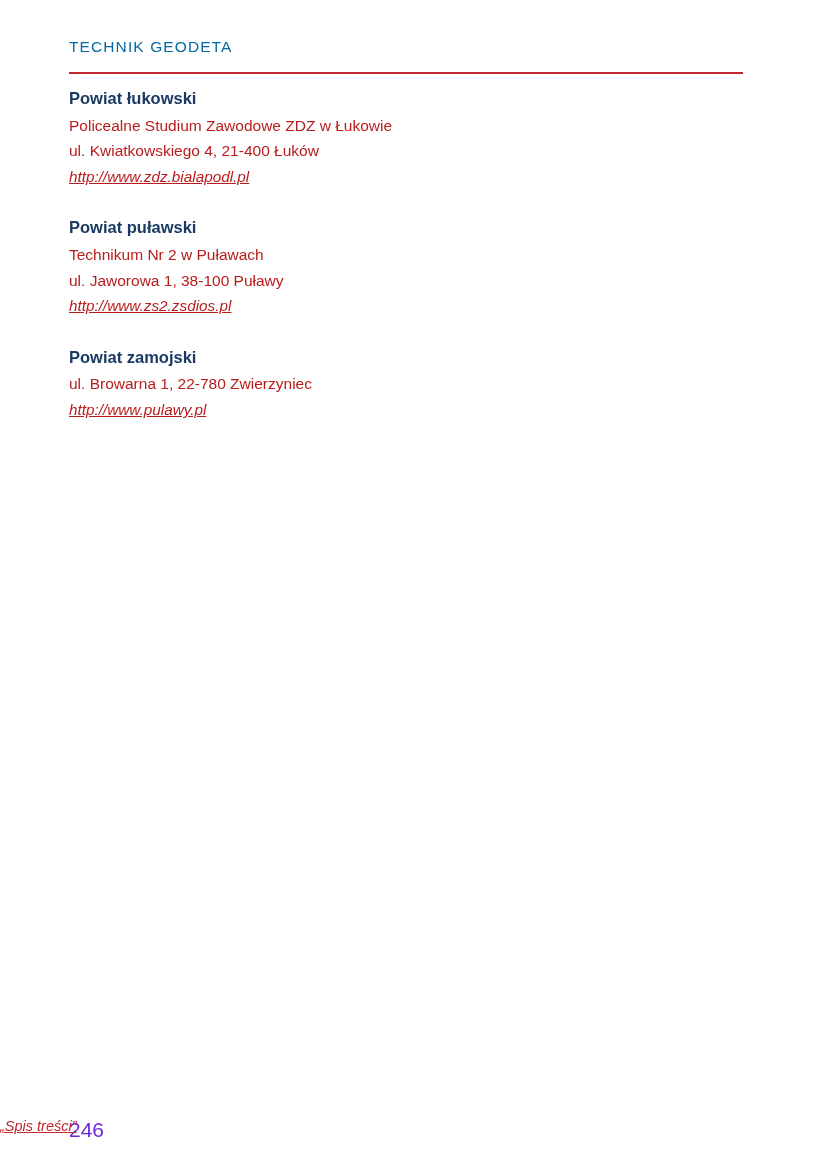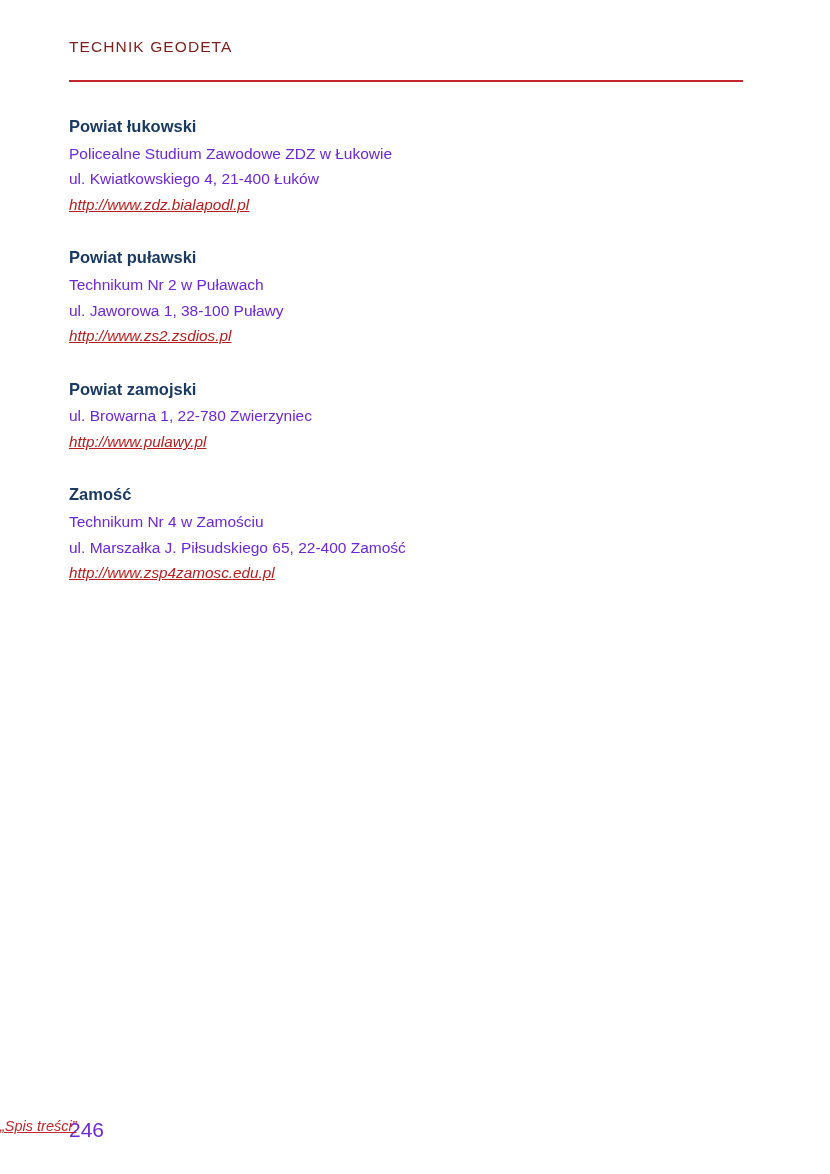--- a/index.html
+++ b/index.html
@@ -22,23 +22,23 @@
   }
   .header {
     position: absolute;
     left: 69px;
     top: 38px;
     width: 674px;
   }
   .header-title {
     font-size: 15.5px;
     letter-spacing: 1.1px;
-    color: #7f1d1d;
+    color: #0369a1;
     font-weight: 400;
-    padding-bottom: 24px;
+    padding-bottom: 16px;
   }
   .header-rule {
     height: 1.6px;
     background: #c1272d;
     width: 100%;
   }
   .content {
     position: absolute;
     left: 69px;
     top: 86px;
@@ -46,25 +46,24 @@
   }
   .entry {
     margin-bottom: 26px;
   }
   .entry-title {
     font-size: 16.5px;
     font-weight: bold;
     color: #1b3a63;
     line-height: 1.55;
     margin-bottom: 1px;
-    margin-top: 28px;
   }
   .entry-line {
     font-size: 15.5px;
-    color: #6d28d9;
+    color: #b91c1c;
     line-height: 1.66;
     font-weight: 400;
   }
   .entry-url {
     font-size: 15.3px;
     color: #b91c1c;
     font-style: italic;
     text-decoration: underline;
     line-height: 1.66;
     display: inline-block;
@@ -124,26 +123,20 @@
       <div class="entry-line">ul. Jaworowa 1, 38-100 Puławy</div>
       <div><a class="entry-url">http://www.zs2.zsdios.pl</a></div>
     </div>
 
     <div class="entry">
       <div class="entry-title">Powiat zamojski</div>
       <div class="entry-line">ul. Browarna 1, 22-780 Zwierzyniec</div>
       <div><a class="entry-url">http://www.pulawy.pl</a></div>
     </div>
 
-    <div class="entry">
-      <div class="entry-title">Zamość</div>
-      <div class="entry-line">Technikum Nr 4 w Zamościu</div>
-      <div class="entry-line">ul. Marszałka J. Piłsudskiego 65, 22-400 Zamość</div>
-      <div><a class="entry-url">http://www.zsp4zamosc.edu.pl</a></div>
-    </div>
 
   </div>
 
   <div class="footer">
     <div class="page-number">246</div>
     <div class="toc-link">
       <span>„Spis treści”</span>
     </div>
   </div>
 

